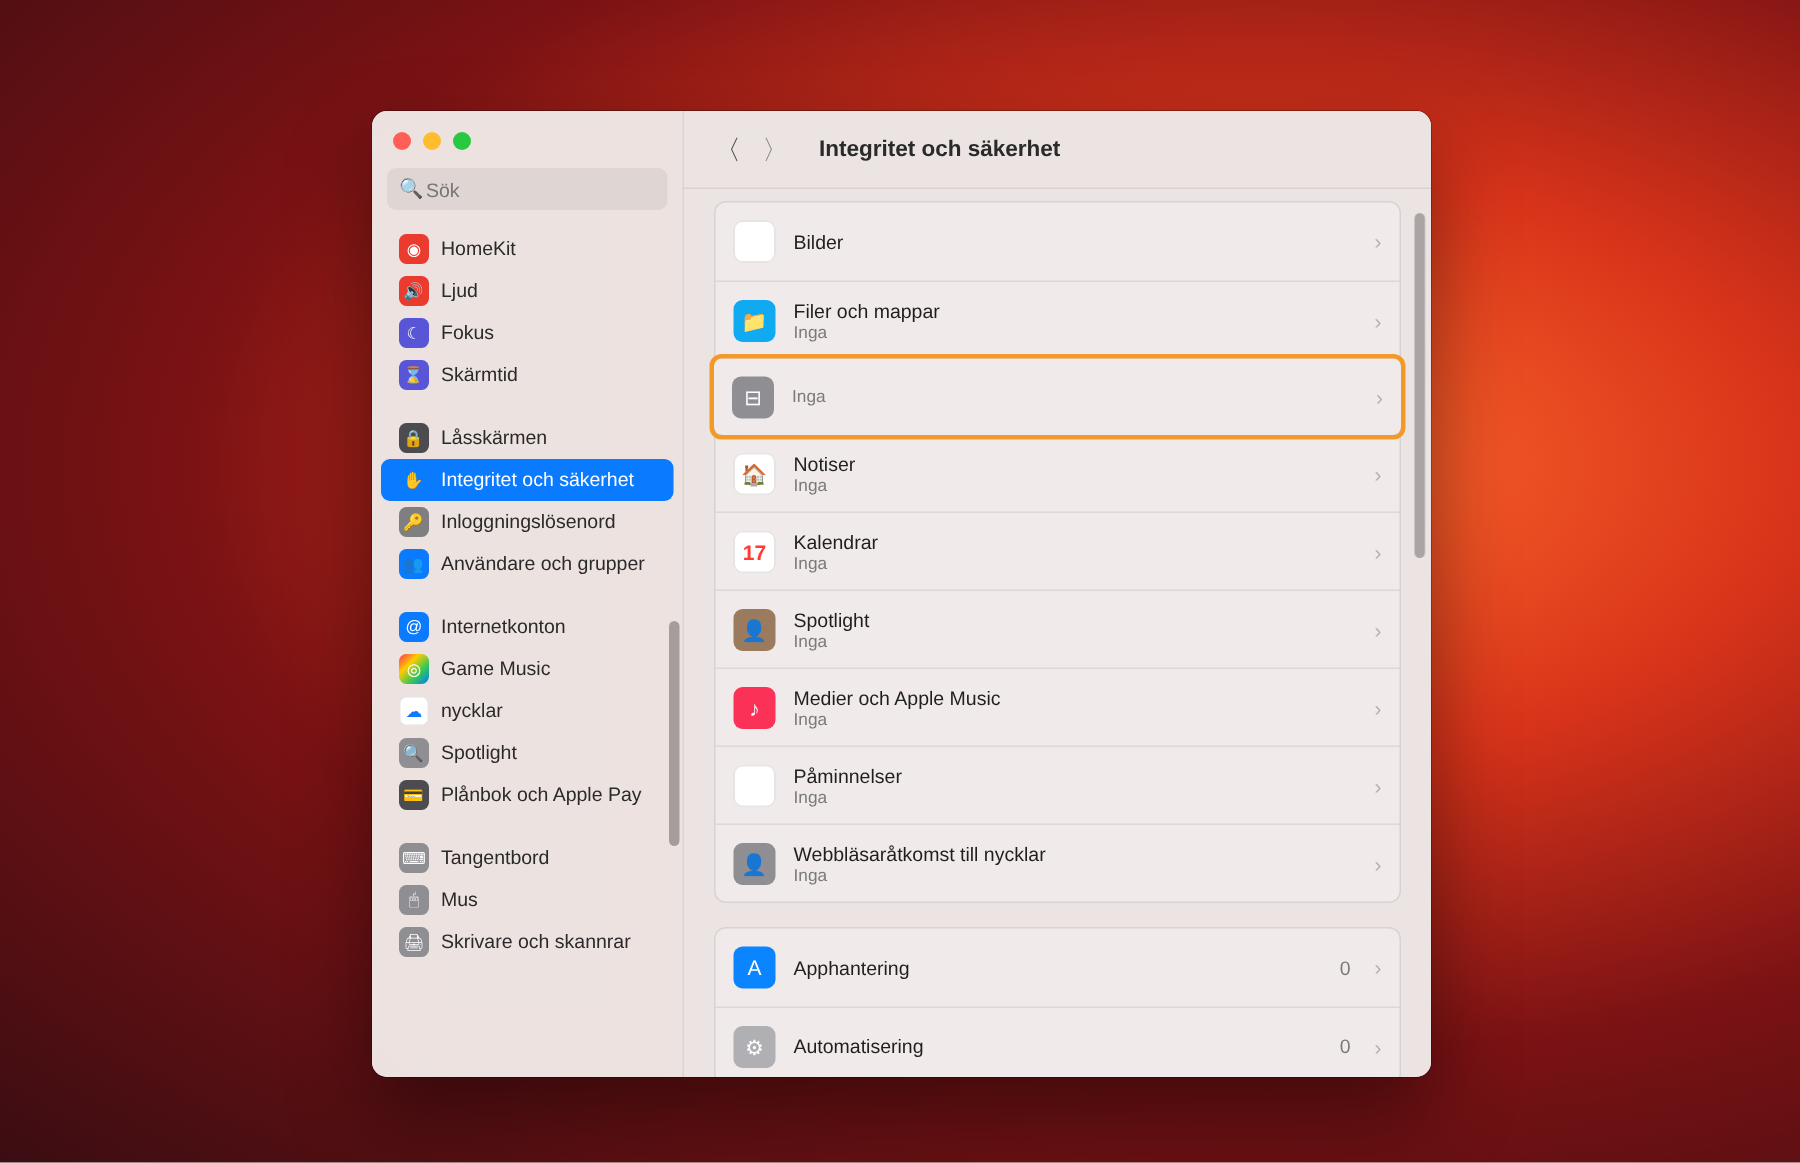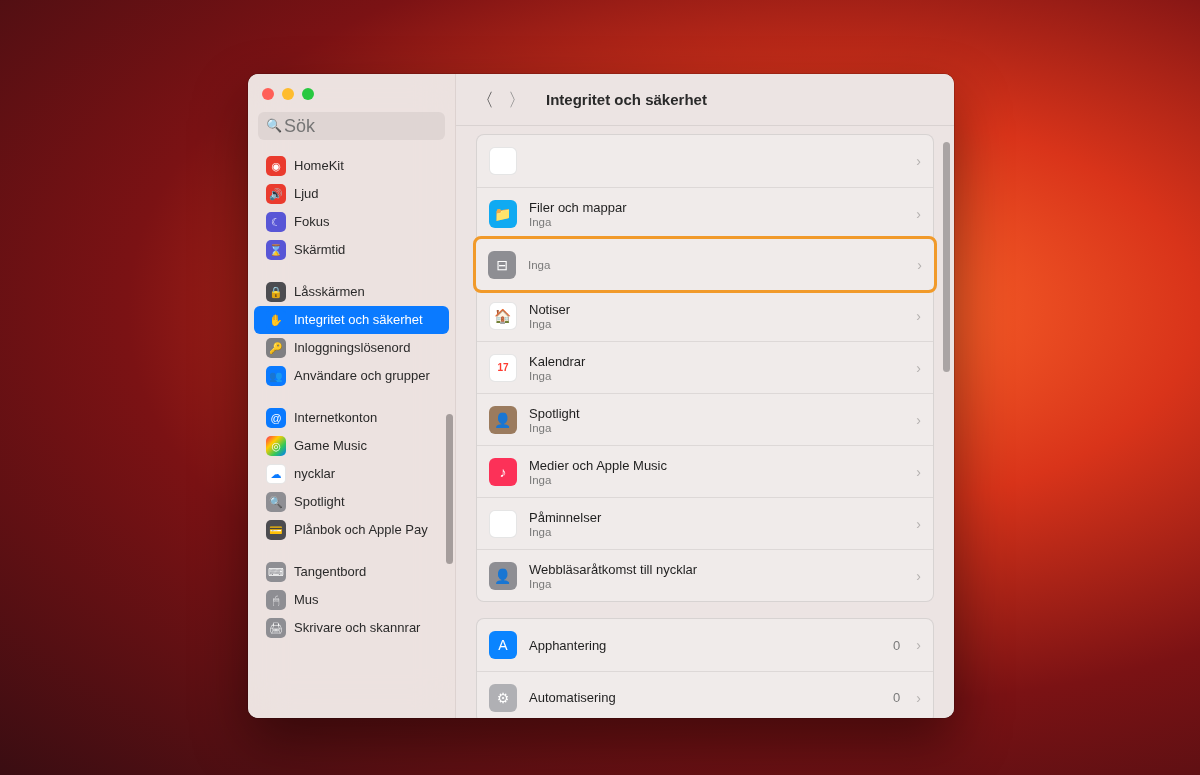--- a/index.html
+++ b/index.html
@@ -19,21 +19,21 @@
     width: 208px; background: rgba(236,225,223,0.9); backdrop-filter: blur(20px);
     border-right: 1px solid rgba(0,0,0,0.07);
     display: flex; flex-direction: column; position: relative;
   }
   .traffic { display: flex; gap: 8px; padding: 14px 14px 8px; }
   .dot { width: 12px; height: 12px; border-radius: 50%; }
   .dot.r { background: #ff5f57; } .dot.y { background: #febc2e; } .dot.g { background: #28c840; }
   .search-wrap { padding: 4px 10px 8px; }
   .search {
     width: 100%; height: 28px; border-radius: 6px; border: none;
-    background: rgba(0,0,0,0.06); padding: 0 26px; font-size: 18px; color: #555;
+    background: rgba(0,0,0,0.06); padding: 0 26px; font-size: 13px; color: #555;
     outline: none;
   }
   .search-wrap { position: relative; }
   .search-wrap .mag {
     position: absolute; left: 18px; top: 10px; color: #888; font-size: 13px;
   }
   .side-list { flex: 1; overflow-y: auto; padding: 4px 0 6px; }
   .side-list::-webkit-scrollbar{display:none}
   .group-gap { height: 14px; }
   .s-item {
@@ -73,21 +73,21 @@
   .panel .row:first-child{border-top:none}
   .row.highlight { box-shadow: 0 0 0 3px #f19a2a inset; border-radius:6px; margin: -1px; z-index:2; background:#f0ebea;}
   .row.highlight::before{content:"";position:absolute;inset:-3px;border:3px solid #f19a2a;border-radius:8px;pointer-events:none}
   .row.highlight{box-shadow:none}
   .r-icon{
     width:28px;height:28px;border-radius:6px;flex:0 0 28px;
     display:flex;align-items:center;justify-content:center;color:#fff;font-size:14px;
   }
   .ri-photos{background:#fff;border:.5px solid rgba(0,0,0,.1)}
   .ri-folder{background:#10aaf2}.ri-disk{background:#8e8e93}.ri-home{background:#fff;border:.5px solid rgba(0,0,0,.1)}
-  .ri-cal{background:#fff;border:.5px solid rgba(0,0,0,.1);color:#ff3b30;font-weight:700;font-size:10px;flex-direction:column;line-height:1}
+  .ri-cal{background:#fff;border:.5px solid rgba(0,0,0,.1);color:#ff3b30;font-weight:700;font-size:14px;flex-direction:column;line-height:1}
   .ri-contacts{background:#9b7b5e}.ri-music{background:#fc3158}.ri-remind{background:#fff;border:.5px solid rgba(0,0,0,.1)}
   .ri-webkey{background:#8e8e93}.ri-app{background:#0a84ff}.ri-auto{background:#b0b0b4}
   .r-text{flex:1;display:flex;flex-direction:column;gap:1px}
   .r-title{font-size:13px;color:#1f1f1f}
   .r-sub{font-size:11.5px;color:#7a7a7a}
   .r-count{font-size:13px;color:#7a7a7a;margin-right:4px}
   .chev{color:#b5b1b0;font-size:14px}
   .main-scroll{position:absolute;right:4px;top:68px;width:7px;height:230px;background:rgba(0,0,0,.28);border-radius:4px}
 
   
@@ -222,20 +222,21 @@
         </button>
       <div class="title">Integritet och säkerhet</div>
     </div>
     <div class="content" id="content">
         <div class="panel">
           <div class="row">
             <div class="r-icon ri-photos">
               <span class="glyph">✿</span>
             </div>
             <div class="r-text">
+              <div class="r-title">Bilder</div>
             </div>
             <div class="chev glyph">›</div>
           </div>
           <div class="row">
             <div class="r-icon ri-folder">
               <span class="glyph">📁</span>
             </div>
             <div class="r-text">
               <div class="r-title">Filer och mappar</div>
               <div class="r-sub">Inga</div>

